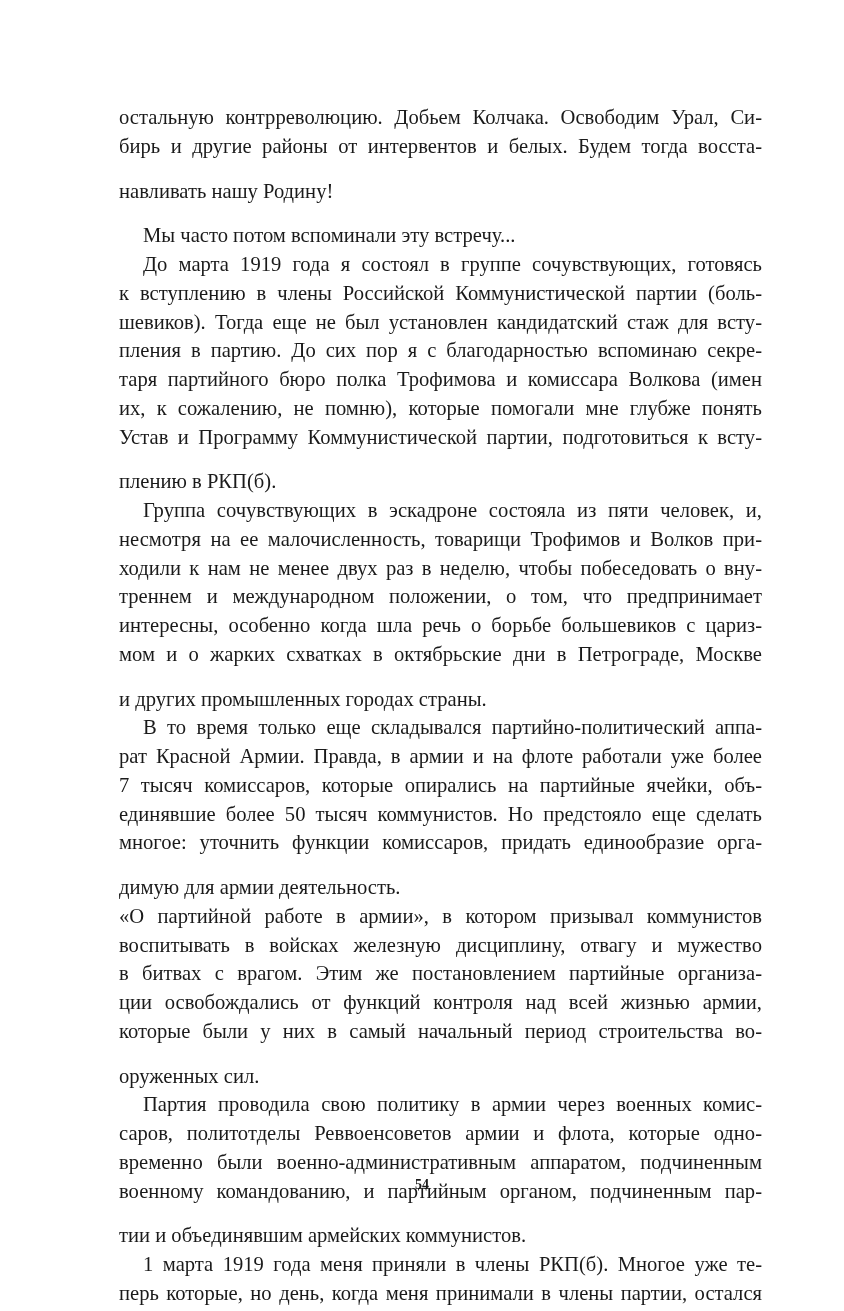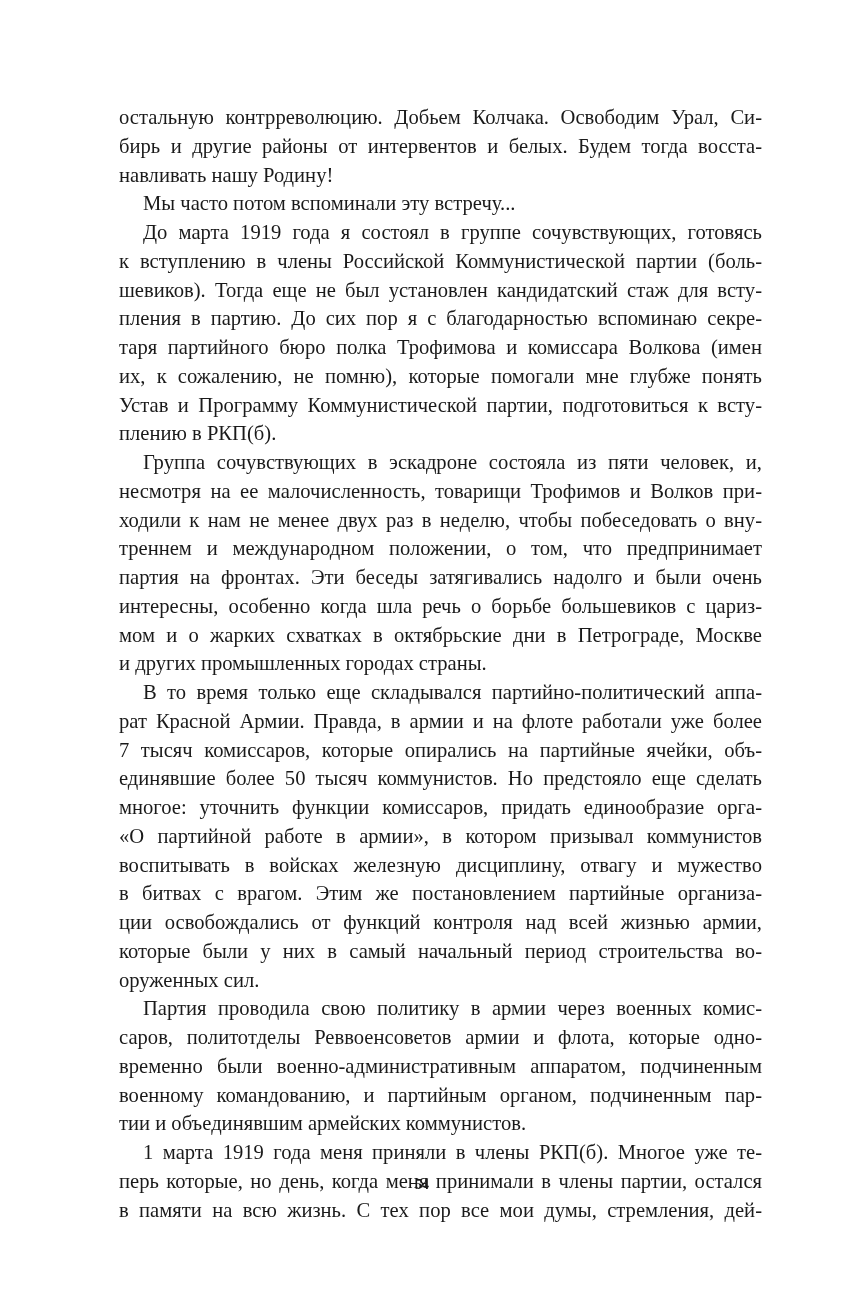--- a/index.html
+++ b/index.html
@@ -10,21 +10,21 @@
     }
     .text-block {
       position: absolute; left: 119px; top: 103px; width: 643px;
       font-family: "Liberation Serif", "DejaVu Serif", serif;
       font-size: 20.6px; line-height: 28.75px; color: #1a1a1a;
     }
     .line {
       display: block; white-space: nowrap; height: 28.75px;
       text-align: justify; text-align-last: justify;
     }
-    .line.last { text-align-last: left; }
+    .line.last { text-align-last: left; margin-top: 16px; }
     .line.indent { padding-left: 24px; }
     .page-number {
       position: absolute; left: 0; width: 844px; top: 1177px;
       text-align: center;
       font-family: "Liberation Serif", "DejaVu Serif", serif;
       font-weight: bold; font-size: 14px; color: #1a1a1a;
     }
   </style>
 </head>
 <body>
@@ -40,29 +40,29 @@
       <span class="line">шевиков). Тогда еще не был установлен кандидатский стаж для всту-</span>
       <span class="line">пления в партию. До сих пор я с благодарностью вспоминаю секре-</span>
       <span class="line">таря партийного бюро полка Трофимова и комиссара Волкова (имен</span>
       <span class="line">их, к сожалению, не помню), которые помогали мне глубже понять</span>
       <span class="line">Устав и Программу Коммунистической партии, подготовиться к всту-</span>
       <span class="line last">плению в РКП(б).</span>
       <span class="line indent">Группа сочувствующих в эскадроне состояла из пяти человек, и,</span>
       <span class="line">несмотря на ее малочисленность, товарищи Трофимов и Волков при-</span>
       <span class="line">ходили к нам не менее двух раз в неделю, чтобы побеседовать о вну-</span>
       <span class="line">треннем и международном положении, о том, что предпринимает</span>
-      <span class="line">партия на фронтах. Эти беседы затягивались надолго и были очень</span>
       <span class="line">интересны, особенно когда шла речь о борьбе большевиков с цариз-</span>
       <span class="line">мом и о жарких схватках в октябрьские дни в Петрограде, Москве</span>
       <span class="line last">и других промышленных городах страны.</span>
       <span class="line indent">В то время только еще складывался партийно-политический аппа-</span>
       <span class="line">рат Красной Армии. Правда, в армии и на флоте работали уже более</span>
       <span class="line">7 тысяч комиссаров, которые опирались на партийные ячейки, объ-</span>
       <span class="line">единявшие более 50 тысяч коммунистов. Но предстояло еще сделать</span>
       <span class="line">многое: уточнить функции комиссаров, придать единообразие орга-</span>
+      <span class="line last">димую для армии деятельность.</span>
       <span class="line">«О партийной работе в армии», в котором призывал коммунистов</span>
       <span class="line">воспитывать в войсках железную дисциплину, отвагу и мужество</span>
       <span class="line">в битвах с врагом. Этим же постановлением партийные организа-</span>
       <span class="line">ции освобождались от функций контроля над всей жизнью армии,</span>
       <span class="line">которые были у них в самый начальный период строительства во-</span>
       <span class="line last">оруженных сил.</span>
       <span class="line indent">Партия проводила свою политику в армии через военных комис-</span>
       <span class="line">саров, политотделы Реввоенсоветов армии и флота, которые одно-</span>
       <span class="line">временно были военно-административным аппаратом, подчиненным</span>
       <span class="line">военному командованию, и партийным органом, подчиненным пар-</span>

